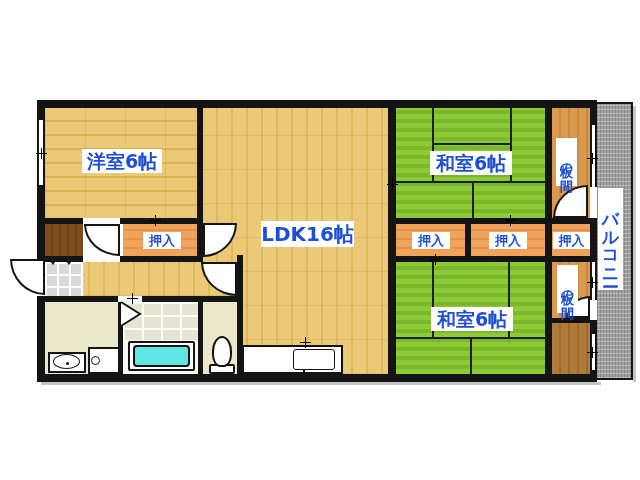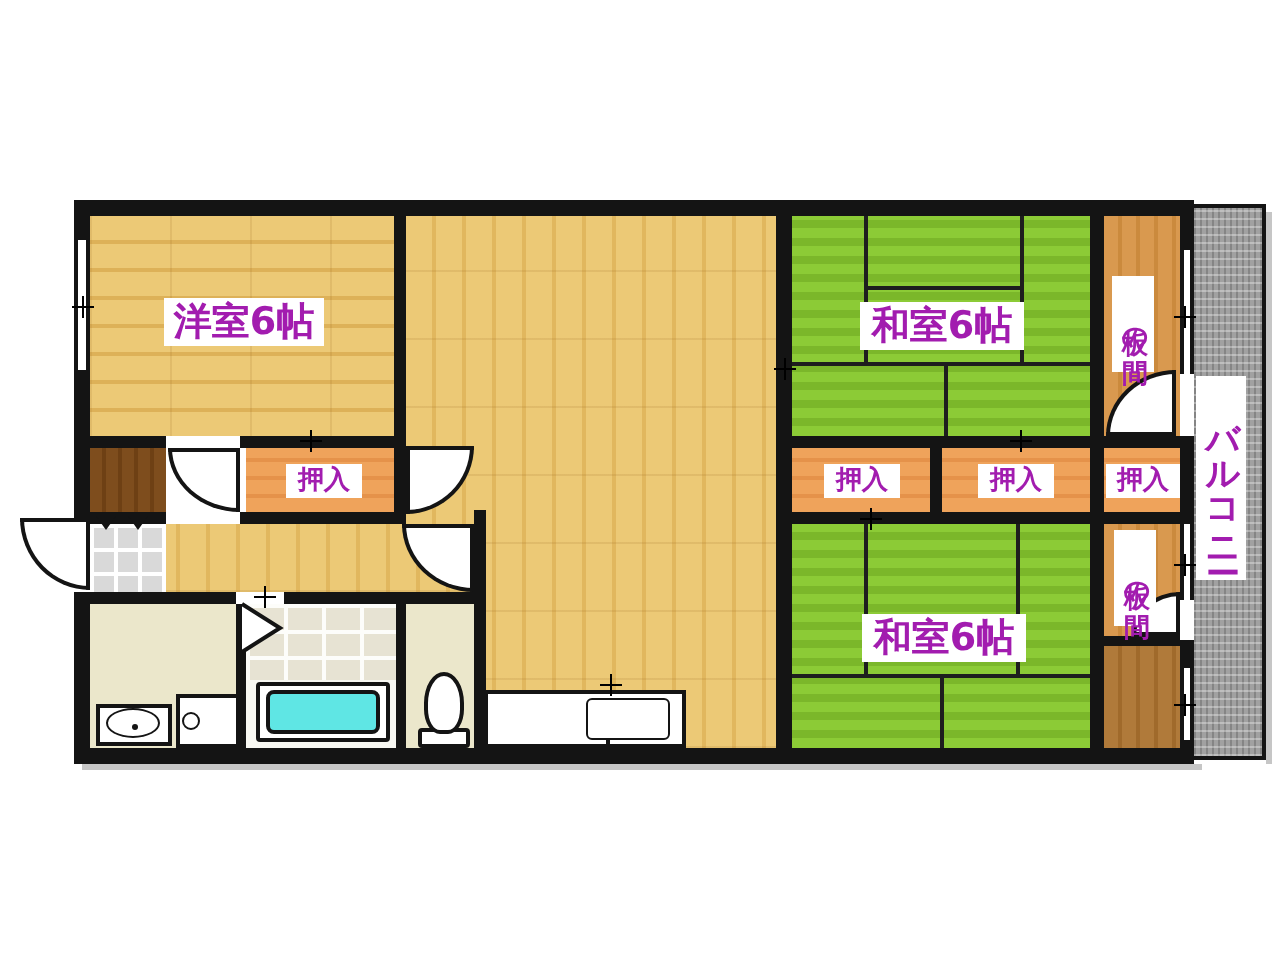--- a/index.html
+++ b/index.html
@@ -29,21 +29,21 @@
          background-image:repeating-linear-gradient(0deg,rgba(255,255,255,.32) 0 1px,transparent 1px 4px),
                           repeating-linear-gradient(90deg,rgba(60,60,60,.28) 0 1px,transparent 1px 3px);
          border:2px solid #141414;}
   .win{background:#fff;border-left:2px solid #141414;border-right:2px solid #141414;}
   .open{background:#fff;}
   .matline{background:#1e1e1e;}
   .door{background:#fff;border:2px solid #141414;}
   .rbl{border-radius:0 0 0 100%;}
   .rbr{border-radius:0 0 100% 0;}
   .rtl{border-radius:100% 0 0 0;}
-  .lbl{background:#fff;color:#a21caf;font-weight:bold;display:flex;align-items:center;justify-content:center;
+  .lbl{background:#fff;color:#1d4ed8;font-weight:bold;display:flex;align-items:center;justify-content:center;
        line-height:1;white-space:nowrap;}
   .vtext{writing-mode:vertical-rl;}
   .fix{background:#fff;border:2px solid #141414;}
   .tick::before{content:"";position:absolute;left:0;right:0;top:5px;height:1px;background:#000;}
   .tick::after{content:"";position:absolute;top:0;bottom:0;left:5px;width:1px;background:#000;}
   .tri{width:0;height:0;border-left:5px solid transparent;border-right:5px solid transparent;border-top:7px solid #141414;}
 </style>
 </head>
 <body>
 
@@ -144,20 +144,21 @@
   <div class="abs tick" style="left:387px;top:179px;width:11px;height:11px"></div>
   <div class="abs tick" style="left:430px;top:254px;width:11px;height:11px"></div>
   <div class="abs tick" style="left:505px;top:215px;width:11px;height:11px"></div>
   <div class="abs tick" style="left:127px;top:293px;width:11px;height:11px"></div>
   <div class="abs tick" style="left:300px;top:337px;width:11px;height:11px"></div>
   <div class="abs tick" style="left:587px;top:153px;width:11px;height:11px"></div>
   <div class="abs tick" style="left:587px;top:277px;width:11px;height:11px"></div>
   <div class="abs tick" style="left:587px;top:347px;width:11px;height:11px"></div>
 
   <div class="abs lbl" style="left:82px;top:149px;width:80px;height:24px;font-size:19px">洋室6帖</div>
+  <div class="abs lbl" style="left:261px;top:221px;width:93px;height:26px;font-size:20px">LDK16帖</div>
   <div class="abs lbl" style="left:430px;top:151px;width:82px;height:24px;font-size:19px">和室6帖</div>
   <div class="abs lbl" style="left:431px;top:307px;width:82px;height:24px;font-size:19px">和室6帖</div>
   <div class="abs lbl" style="left:143px;top:232px;width:38px;height:17px;font-size:13px">押入</div>
   <div class="abs lbl" style="left:412px;top:232px;width:38px;height:17px;font-size:13px">押入</div>
   <div class="abs lbl" style="left:489px;top:232px;width:38px;height:17px;font-size:13px">押入</div>
   <div class="abs lbl" style="left:553px;top:232px;width:37px;height:17px;font-size:13px">押入</div>
   <div class="abs lbl vtext" style="left:556px;top:138px;width:21px;height:48px;font-size:13px">板の間</div>
   <div class="abs lbl vtext" style="left:557px;top:265px;width:21px;height:48px;font-size:13px">板の間</div>
   <div class="abs lbl vtext" style="left:598px;top:188px;width:25px;height:102px;font-size:17px">バルコニー</div>
 

